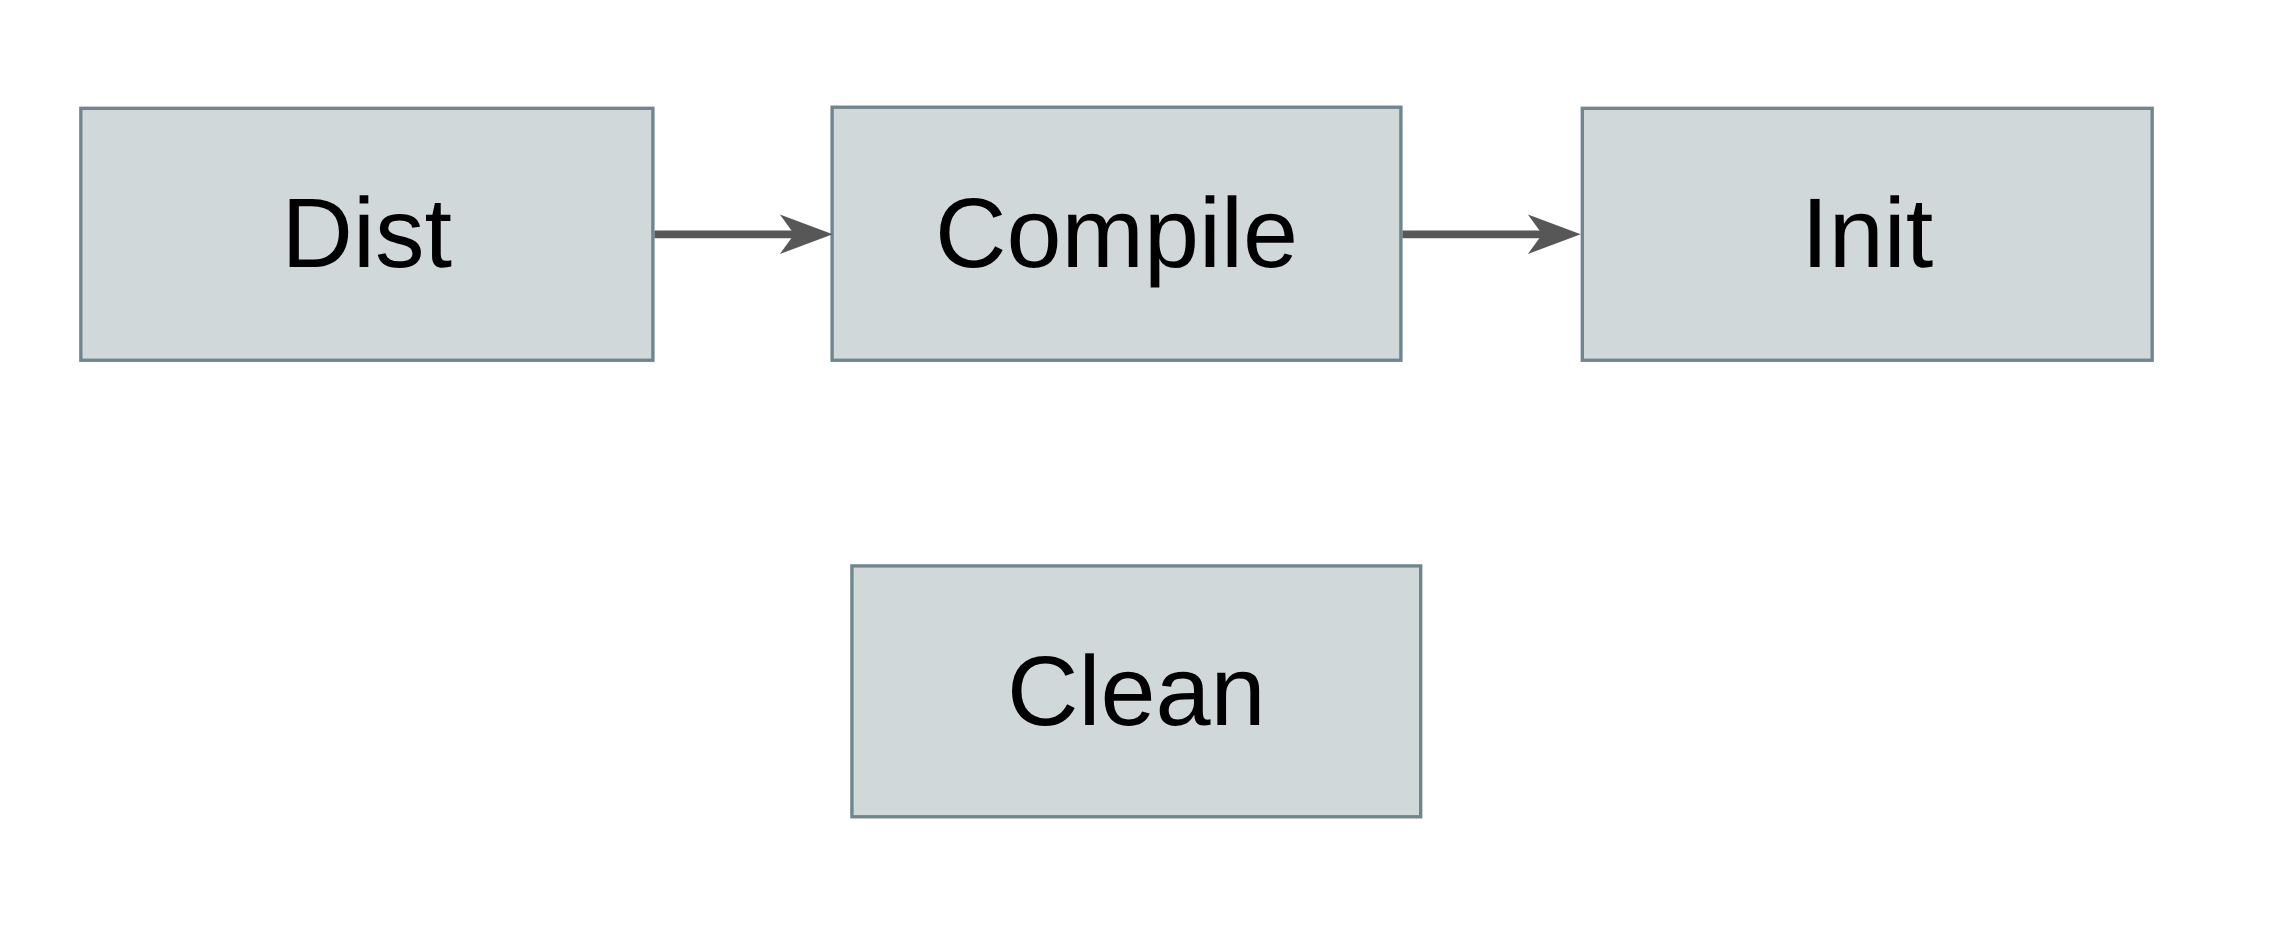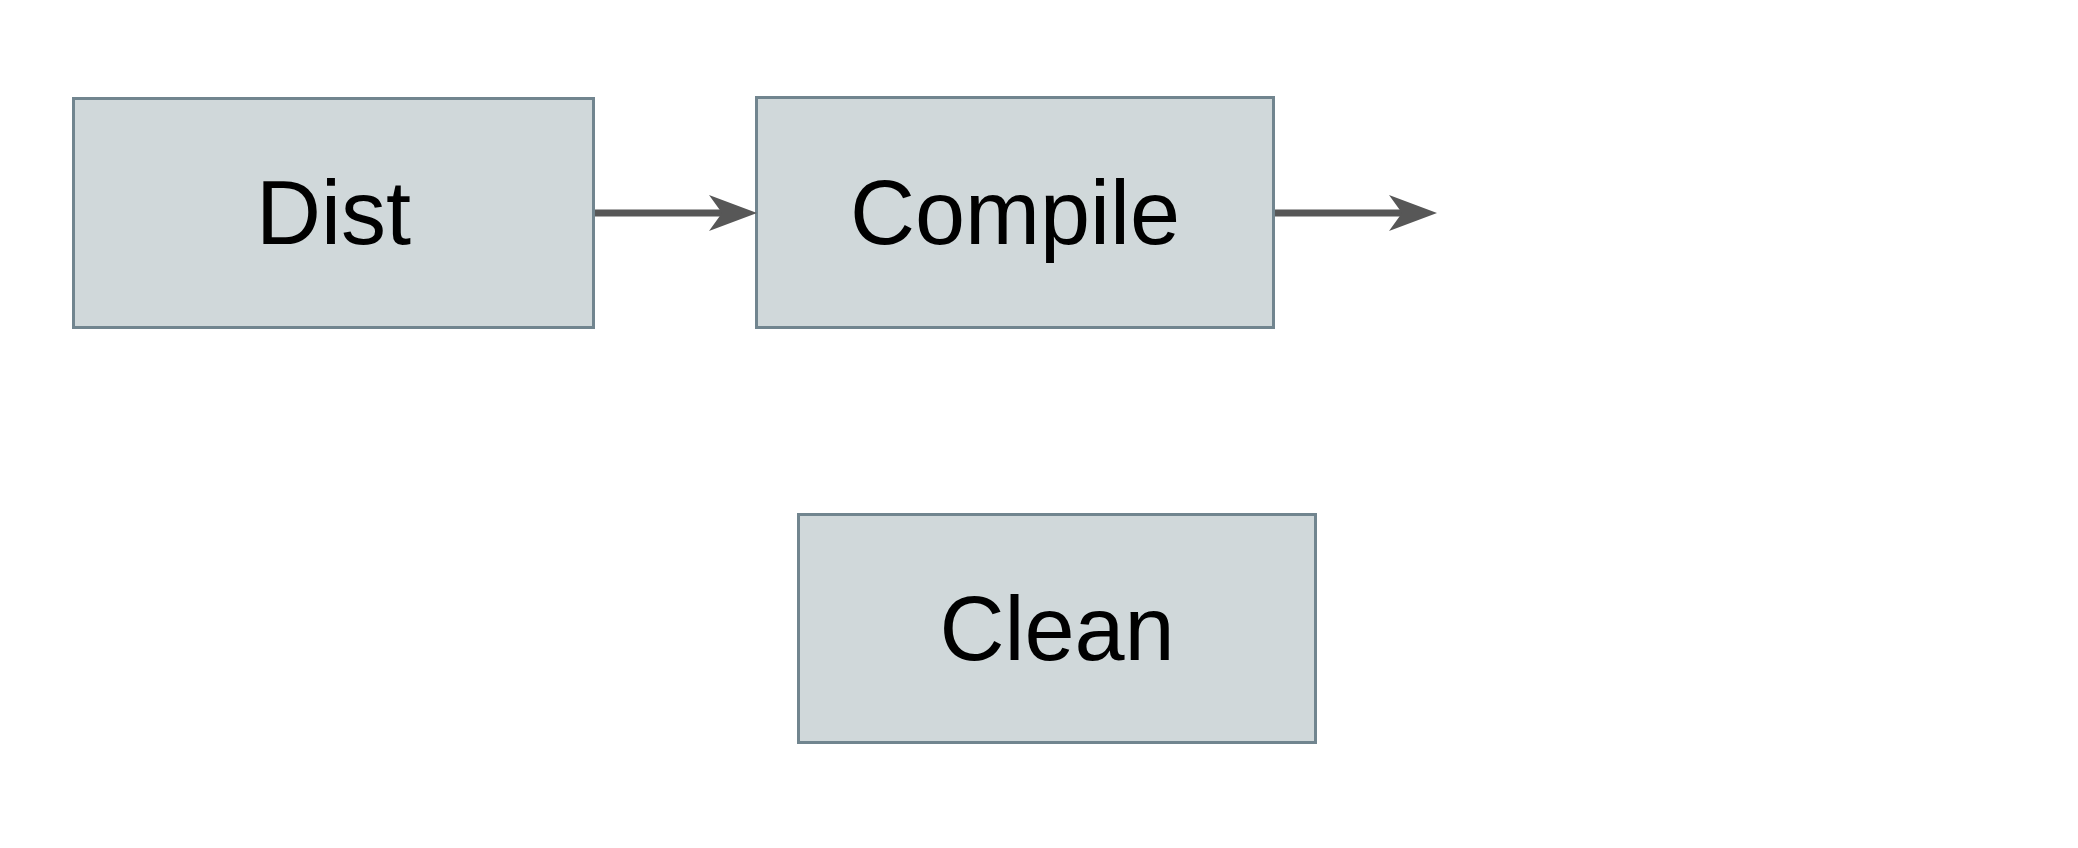--- a/index.html
+++ b/index.html
@@ -35,41 +35,44 @@
     font-weight: 400;
     color: var(--label);
     letter-spacing: 0px;
     line-height: 1;
     white-space: nowrap;
   }
   
   .node-dist    { left: 72px;   top: 97px;  width: 523px; height: 232px; }
   .node-compile { left: 755px;  top: 96px;  width: 520px; height: 233px; align-items: center; }
   .node-init    { left: 1437px; top: 97px;  width: 521px; height: 232px; }
-  .node-clean   { left: 797px;  top: 513px; width: 520px; height: 231px; }
+  .node-clean   { left: 773px;  top: 513px; width: 520px; height: 231px; }
   .edge {
     position: absolute;
     overflow: visible;
   }
   .edge-1 { left: 595px;  top: 193px; }
   .edge-2 { left: 1275px; top: 193px; }
 </style>
 </head>
 <body>
 
 <div class="canvas">
 
   <div class="node node-dist">
     <span class="node-label">Dist</span>
   </div>
 
   <div class="node node-compile">
     <span class="node-label">Compile</span>
   </div>
 
+  <div class="node node-init">
+    <span class="node-label">Init</span>
+  </div>
 
   <div class="node node-clean">
     <span class="node-label">Clean</span>
   </div>
 
   <svg class="edge edge-1" width="162" height="40" viewBox="0 0 162 40">
     <line x1="0" y1="20" x2="128" y2="20" stroke-width="7" stroke="#575757"></line>
     <polygon points="162,20 114,2 127,20 114,38" fill="#575757"></polygon>
   </svg>
 

